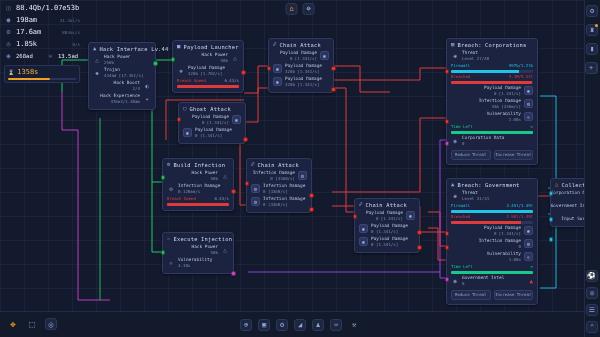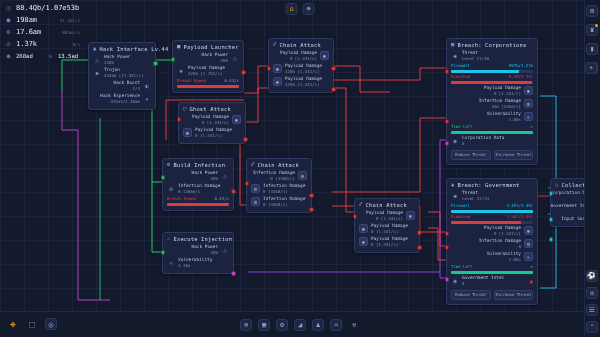--- a/index.html
+++ b/index.html
@@ -177,33 +177,42 @@
     <span class="sv">198am</span>
     <span class="sr">31.3al/s</span>
   </div>
   <div class="stat">
     <span class="sic">⚙</span>
     <span class="sv">17.6am</span>
     <span class="sr">804ac/s</span>
   </div>
   <div class="stat">
     <span class="sic">◎</span>
-    <span class="sv">1.37k</span>
+    <span class="sv">1.85k</span>
     <span class="sr">0/s</span>
   </div>
   <div style="display:flex;">
     <div class="stat" style="flex:1">
       <span class="sic">◉</span>
       <span class="sv" style="font-size:5.6px">268ad</span>
     </div>
     <div class="stat" style="flex:1">
       <span class="sic">⚛</span>
       <span class="sv" style="font-size:5.6px">13.5ad</span>
     </div>
   </div>
+  <div id="timerbox">
+    <div class="tl">
+      <span class="sic">⌛</span>
+      <span class="tv">1358s</span>
+    </div>
+    <div class="tbar">
+        <i style="width:62%"></i>
+      </div>
+  </div>
 </div>
 
 <div id="topctr">
   <div class="chip" style="color:#f0a21e">
     <span>⌂</span>
   </div>
   <div class="chip">
     <span>☸</span>
   </div>
 </div>

